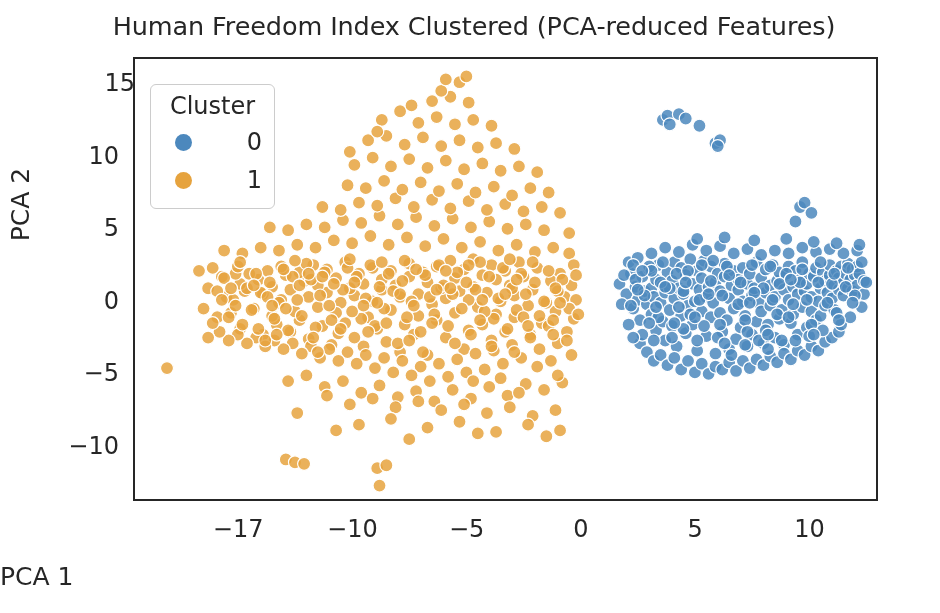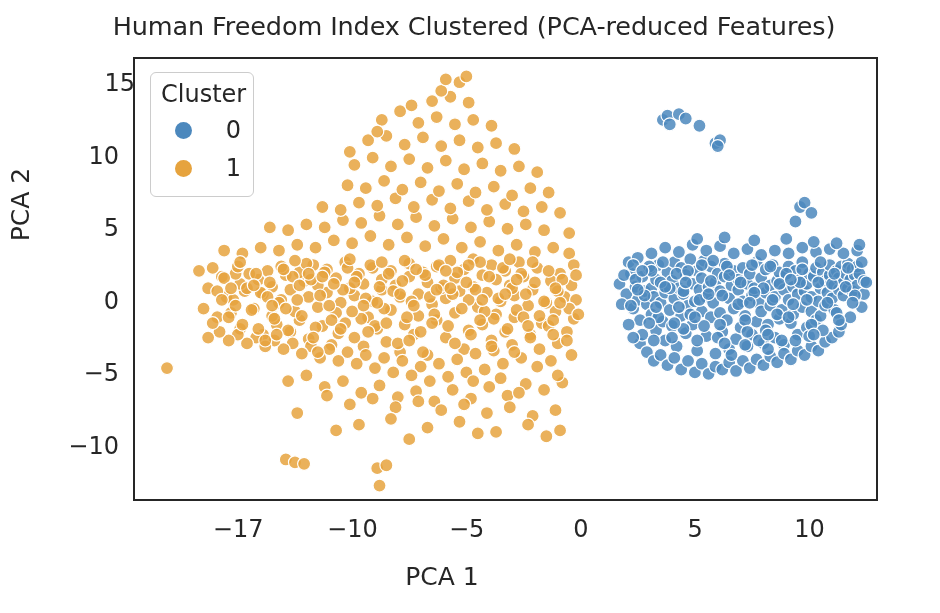--- a/index.html
+++ b/index.html
@@ -58,41 +58,40 @@
   }
   .xtick {
     text-align: center;
     transform: translateX(-50%);
   }
   #xlabel {
     position: absolute;
     left: 0;
     top: 562px;
     width: 868px;
-    text-align: center;
+    text-align: left;
     font-size: 25px;
     color: #262626;
-    padding-left: 8px;
   }
   #ylabel {
     position: absolute;
     left: -80px;
     top: 190px;
     width: 200px;
     text-align: center;
     font-size: 25px;
     color: #262626;
     transform: rotate(-90deg);
     transform-origin: center center;
   }
   #legend {
     position: absolute;
     left: 150px;
-    top: 72px;
-    width: 104px;
+    top: 84px;
+    width: 125px;
     box-sizing: border-box;
     background: #ffffff;
     border: 1.6px solid #cccccc;
     border-radius: 6px;
     padding: 6px 10px 9px 10px;
   }
   #legend-title {
     font-size: 24px;
     color: #262626;
     text-align: center;

